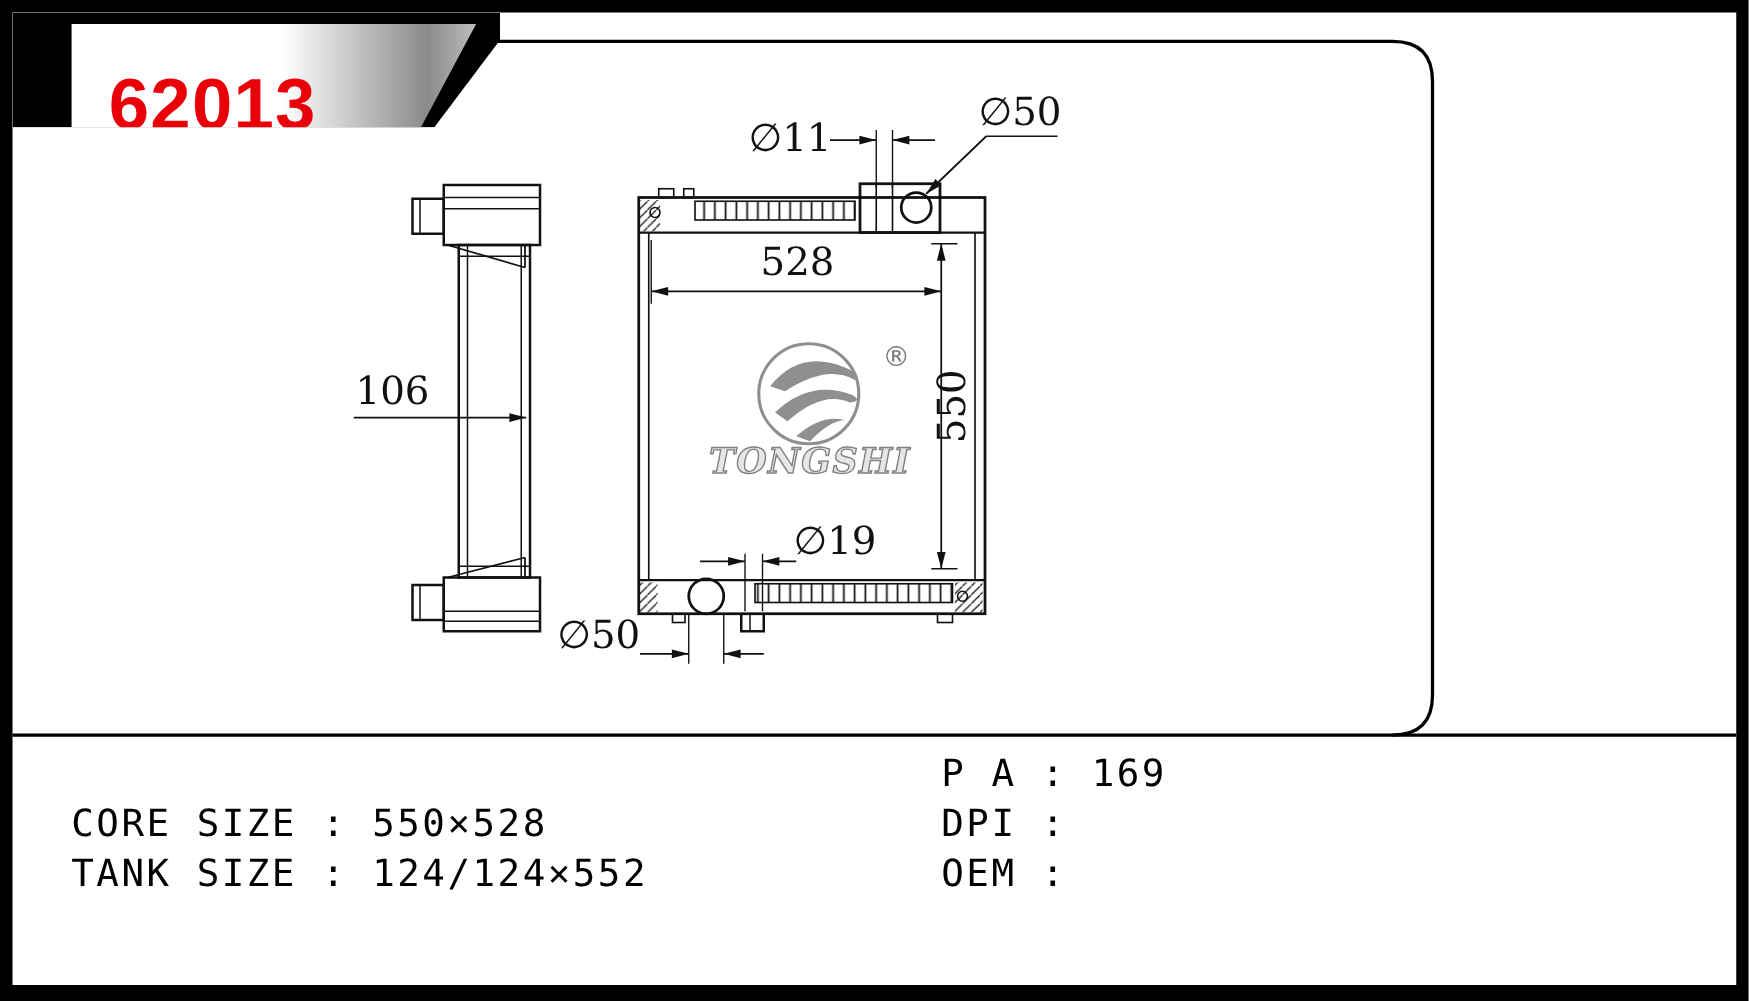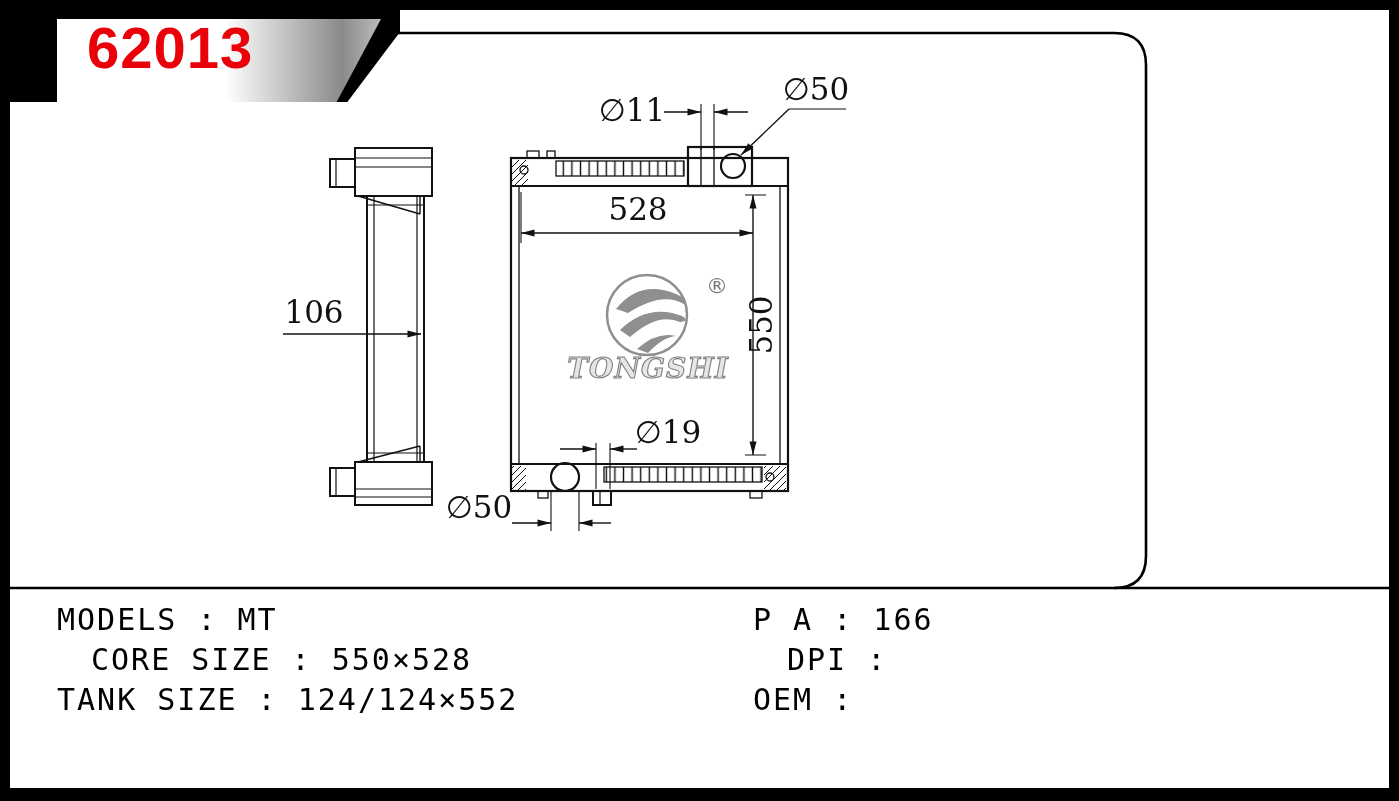--- a/index.html
+++ b/index.html
@@ -10,30 +10,30 @@
   svg.drawing { position:absolute; left:0; top:0; width:1399px; height:801px; z-index:1; }
 
   .frame { position:absolute; inset:0; border:10px solid #000; border-bottom-width:13px;
            pointer-events:none; z-index:10; }
 
   .badge { position:absolute; left:10px; top:10px; width:390px; height:92px; background:#000;
            clip-path:polygon(0 0, 100% 0, 100% 24%, 86.5% 100%, 0 100%); z-index:5; }
   .badge-band { position:absolute; left:47px; top:9px; width:324px; height:94px;
            background:linear-gradient(90deg,#ffffff 0%,#ffffff 52%,#8a8a8a 88%,#bdbdbd 100%);
            clip-path:polygon(0 0, 100% 0, 84.5% 100%, 0 100%);
-           display:flex; align-items:flex-start; }
+           display:flex; align-items:flex-end; }
   .badge-text { color:#ea0008; font-family:"Liberation Sans", sans-serif; font-weight:bold;
            font-size:58px; letter-spacing:1px; padding-left:30px; line-height:1; }
 
   .spec { position:absolute; color:#000; font-family:"DejaVu Sans Mono", monospace;
           font-size:30px; letter-spacing:2px; white-space:pre; z-index:3; }
   .col-left  { left:57px; }
   .col-right { left:753px; }
   .row-0 { top:602px; }
-  .row-1 { top:642px;margin-left:34px; }
+  .row-1 { top:642px; }
   .row-2 { top:682px; }
   .row-3 { top:723px; }
 </style>
 </head>
 <body>
 
 <div class="page">
 
   <svg class="drawing" viewBox="0 0 1399 801" xmlns="http://www.w3.org/2000/svg">
     <defs>
@@ -142,22 +142,21 @@
       <text x="648" y="378" font-family="'DejaVu Serif',serif" font-style="italic" font-weight="bold" font-size="28" text-anchor="middle" fill="#e6e6e6" stroke="#808080" stroke-width="1.1" letter-spacing="1">TONGSHI</text>
     </g>
   </svg>
 
   <div class="badge">
     <div class="badge-band">
       <span class="badge-text">62013</span>
     </div>
   </div>
 
-  <div class="spec col-left row-0">MODELS : MT</div>
   <div class="spec col-left row-1">CORE SIZE : 550×528</div>
   <div class="spec col-left row-2">TANK SIZE : 124/124×552</div>
 
-  <div class="spec col-right row-0">P A : 166</div>
+  <div class="spec col-right row-0">P A : 169</div>
   <div class="spec col-right row-1">DPI :</div>
   <div class="spec col-right row-2">OEM :</div>
 
   <div class="frame"></div>
 </div>
 
 </body></html>

